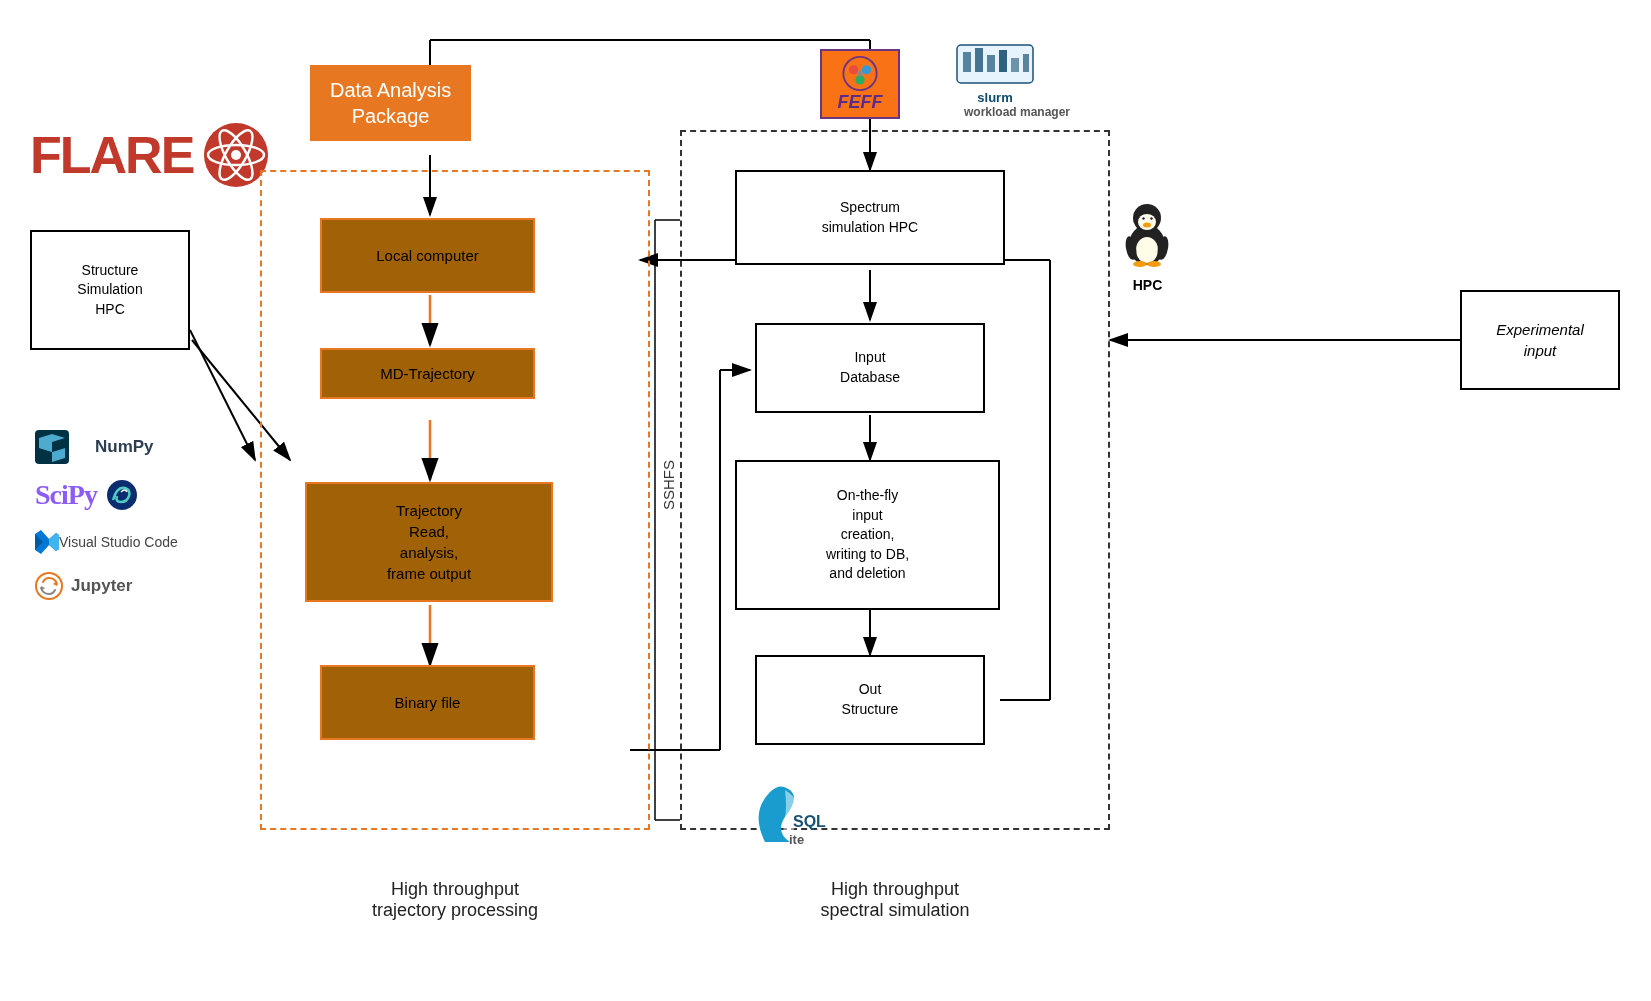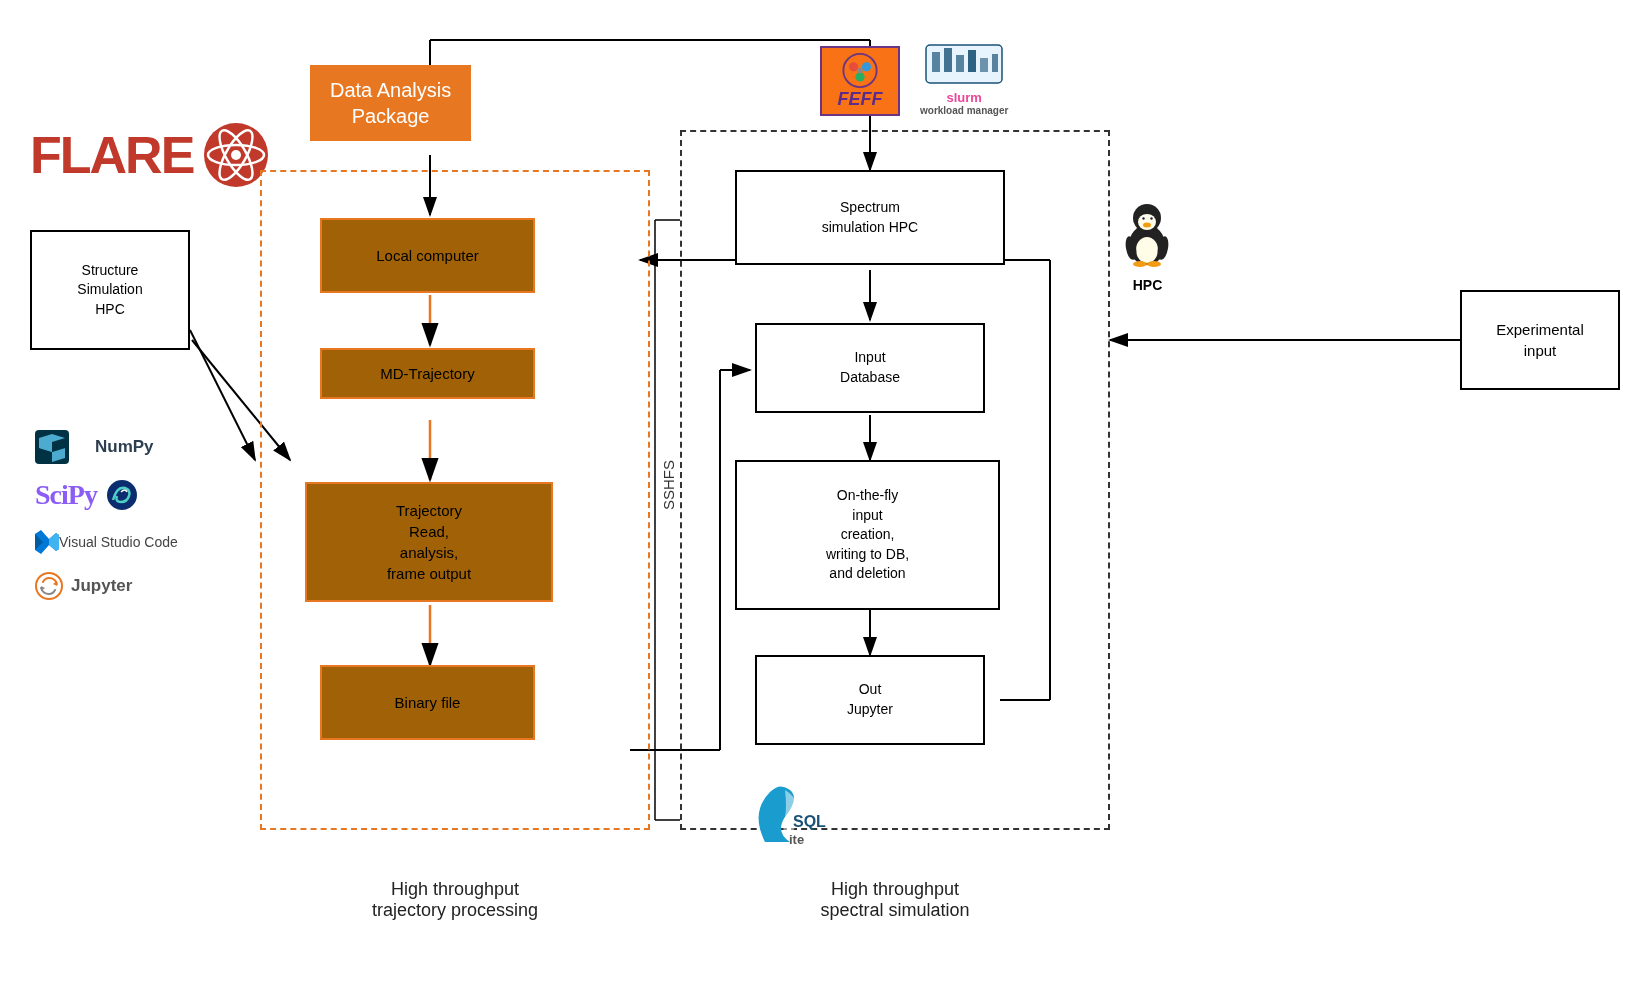--- a/index.html
+++ b/index.html
@@ -324,24 +324,24 @@
   <div class="black-box" style="top:460px;left:735px;width:265px;height:150px;">
     <span style="white-space:pre-line;">On-the-fly
 input
 creation,
 writing to DB,
 and deletion</span>
   </div>
 
   <div class="black-box" style="top:655px;left:755px;width:230px;height:90px;">
     <span style="white-space:pre-line;">Out
-Jupyter</span>
-  </div>
-
-  <div class="exp-input-box black-box" style="top:290px;left:1460px;width:160px;height:100px;">
+Structure</span>
+  </div>
+
+  <div class="exp-input-box black-box" style="top:290px;left:1460px;width:160px;height:100px;font-style:italic;">
     <span style="white-space:pre-line;">Experimental
 input</span>
   </div>
 
   <div class="sshfs-label" style="top:460px;left:660px;">
     <span>SSHFS</span>
   </div>
 
   <div class="label-text" style="bottom:80px;left:260px;width:390px;">
     <span style="white-space:pre-line;font-size:18px;">High throughput
@@ -372,22 +372,22 @@
       <svg width="80" height="50" viewBox="0 0 80 50">
 
         <rect x="2" y="5" width="76" height="38" rx="4" fill="#e8f4fd" stroke="#1a5276" stroke-width="1.5"></rect>
         <rect x="8" y="12" width="8" height="20" fill="#1a5276" opacity="0.7"></rect>
         <rect x="20" y="8" width="8" height="24" fill="#1a5276" opacity="0.8"></rect>
         <rect x="32" y="15" width="8" height="17" fill="#1a5276" opacity="0.7"></rect>
         <rect x="44" y="10" width="8" height="22" fill="#1a5276" opacity="0.9"></rect>
         <rect x="56" y="18" width="8" height="14" fill="#1a5276" opacity="0.6"></rect>
         <rect x="68" y="14" width="6" height="18" fill="#1a5276" opacity="0.7"></rect>
       </svg>
-      <span style="font-size:13px;color:#ec4899;font-weight:bold;">slurm</span>
-      <span style="font-size:10px;color:#555;">workload manager</span>
+      <span style="font-size:13px;color:#0c4a6e;font-weight:bold;">slurm</span>
+      <span style="font-size:12px;color:#555;margin-left:44px;">workload manager</span>
     </div>
   </div>
 
   <div class="linux-penguin">
     
     <svg width="55" height="70" viewBox="0 0 55 70">
 
       <ellipse cx="27" cy="45" rx="18" ry="20" fill="#222"></ellipse>
 
       <ellipse cx="27" cy="50" rx="11" ry="13" fill="#fffde7"></ellipse>

